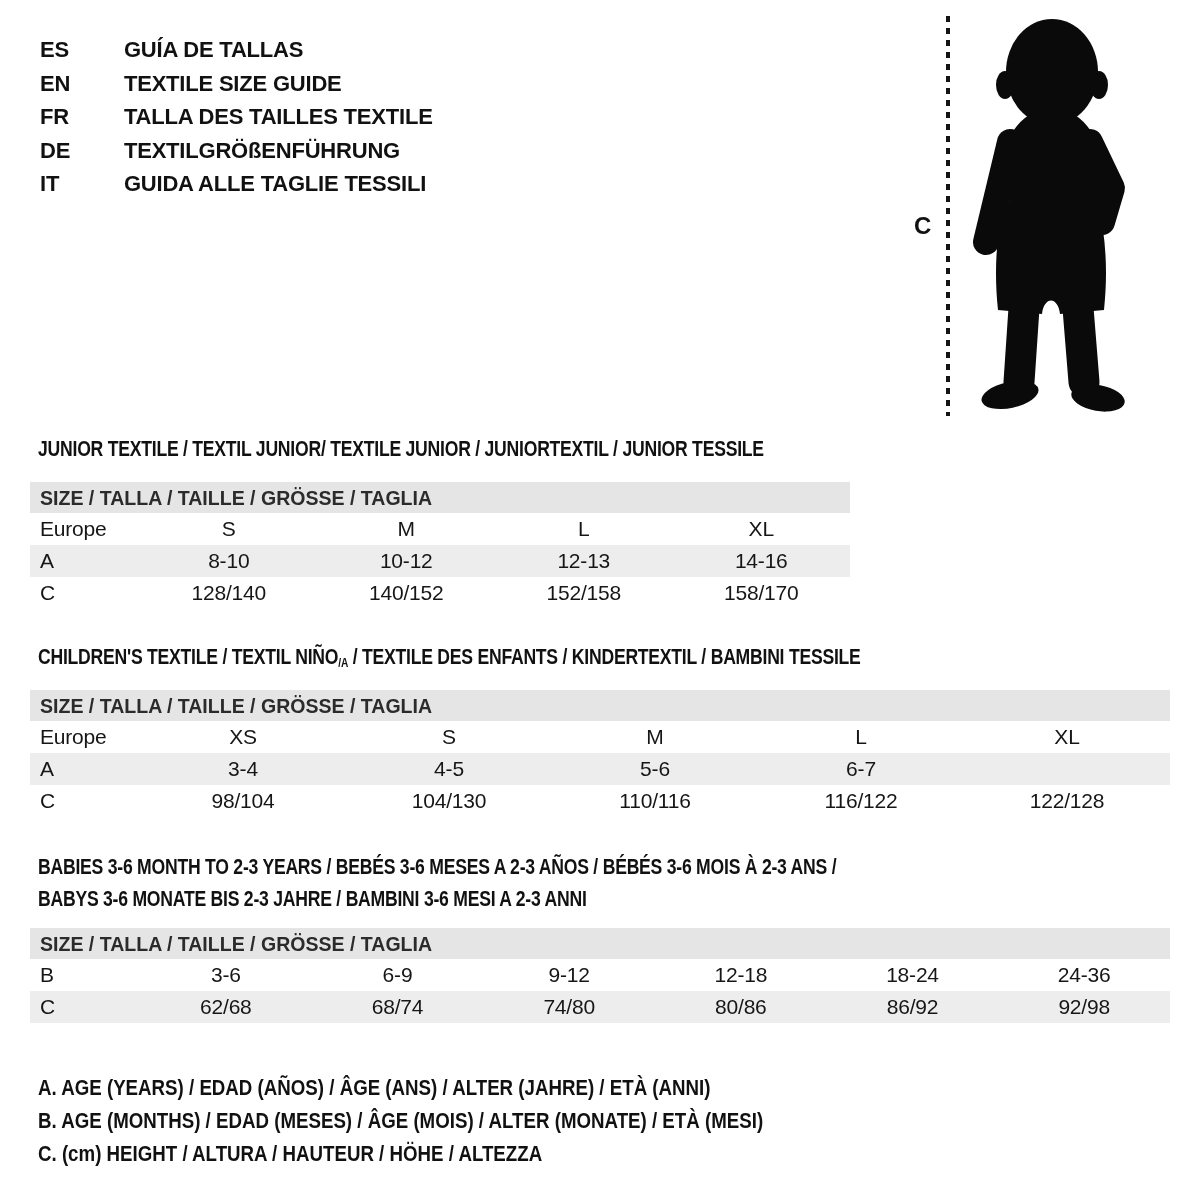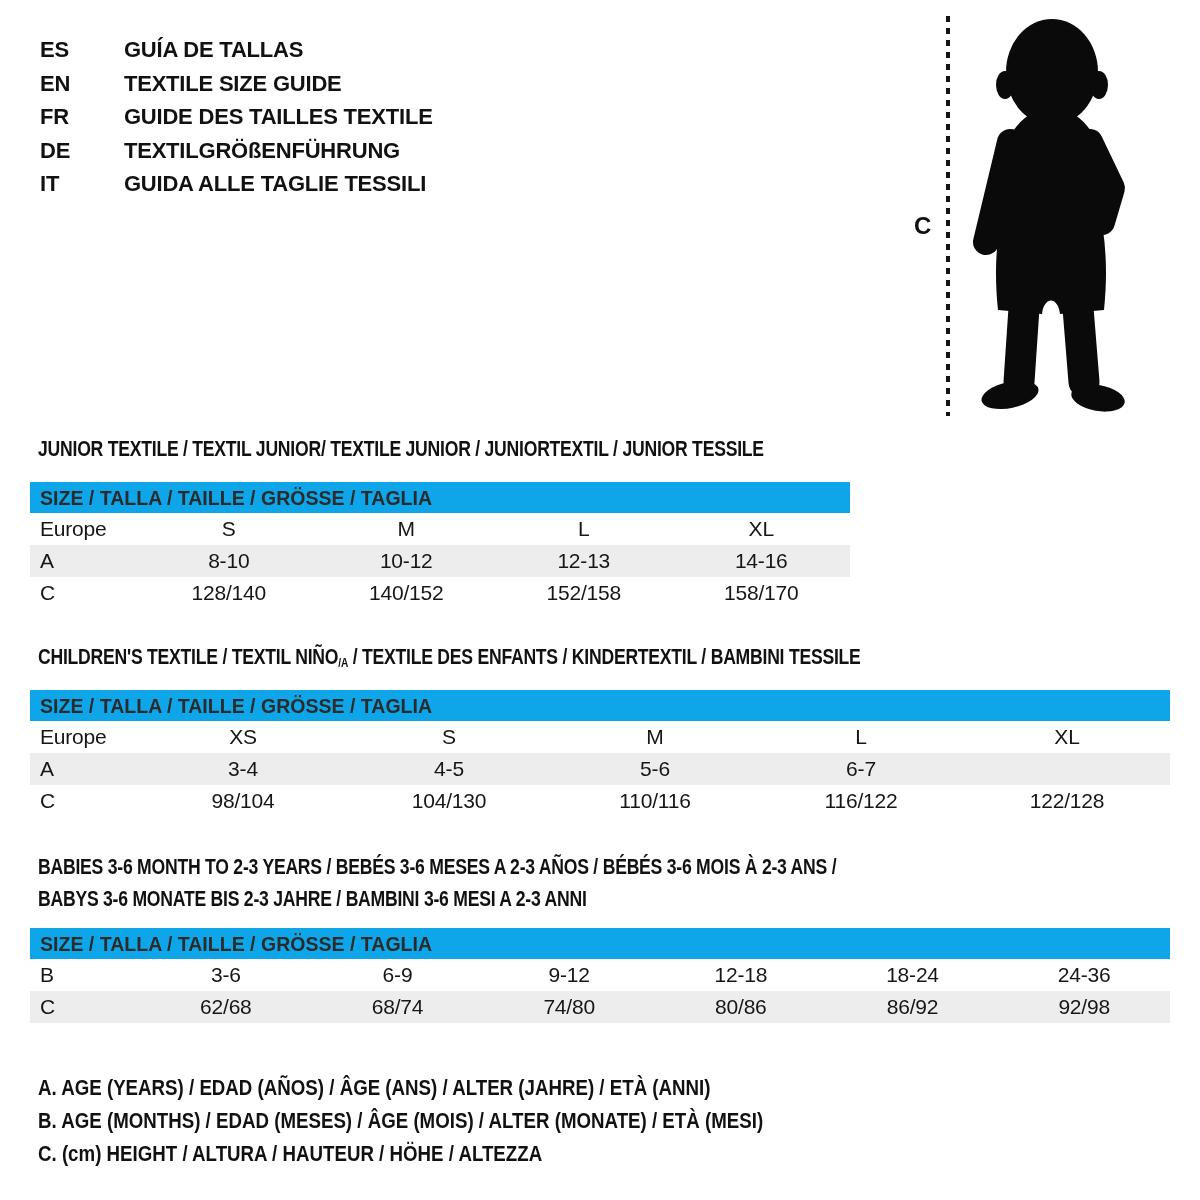--- a/index.html
+++ b/index.html
@@ -23,21 +23,21 @@
 
   
   .sec-title { left:38px; font-size:22px; font-weight:700; letter-spacing:-0.3px;
     transform:scaleX(0.8); transform-origin:left top; white-space:nowrap; line-height:32px; }
   .title-junior { top:433px; }
   .title-children { top:641px; }
   .title-babies { top:851px; }
   .sub { font-size:0.58em; vertical-align:-0.25em; }
 
   
-  .bar { left:30px; height:31px; line-height:31px; background:#0ea5e9; padding-left:10px;
+  .bar { left:30px; height:31px; line-height:31px; background:#e5e5e5; padding-left:10px;
     box-sizing:border-box; font-size:21px; font-weight:700; color:#2b2b2b; white-space:nowrap; overflow:hidden; }
   .bar span { display:inline-block; transform:scaleX(0.93); transform-origin:left center; }
   .bar-1 { top:482px; width:820px; }
   .bar-2 { top:690px; width:1140px; }
   .bar-3 { top:928px; width:1140px; }
 
   
   .tbl { left:30px; }
   .tbl-1 { top:513px; width:820px; }
   .tbl-2 { top:721px; width:1140px; }
@@ -61,21 +61,21 @@
   <div class="lang-row">
     <span class="lang-code">ES</span>
     <span class="lang-label">GUÍA DE TALLAS</span>
   </div>
   <div class="lang-row">
     <span class="lang-code">EN</span>
     <span class="lang-label">TEXTILE SIZE GUIDE</span>
   </div>
   <div class="lang-row">
     <span class="lang-code">FR</span>
-    <span class="lang-label">GUIDE DES TAILLES TEXTILE</span>
+    <span class="lang-label">TALLA DES TAILLES TEXTILE</span>
   </div>
   <div class="lang-row">
     <span class="lang-code">DE</span>
     <span class="lang-label">TEXTILGRÖßENFÜHRUNG</span>
   </div>
   <div class="lang-row">
     <span class="lang-code">IT</span>
     <span class="lang-label">GUIDA ALLE TAGLIE TESSILI</span>
   </div>
 </div>

